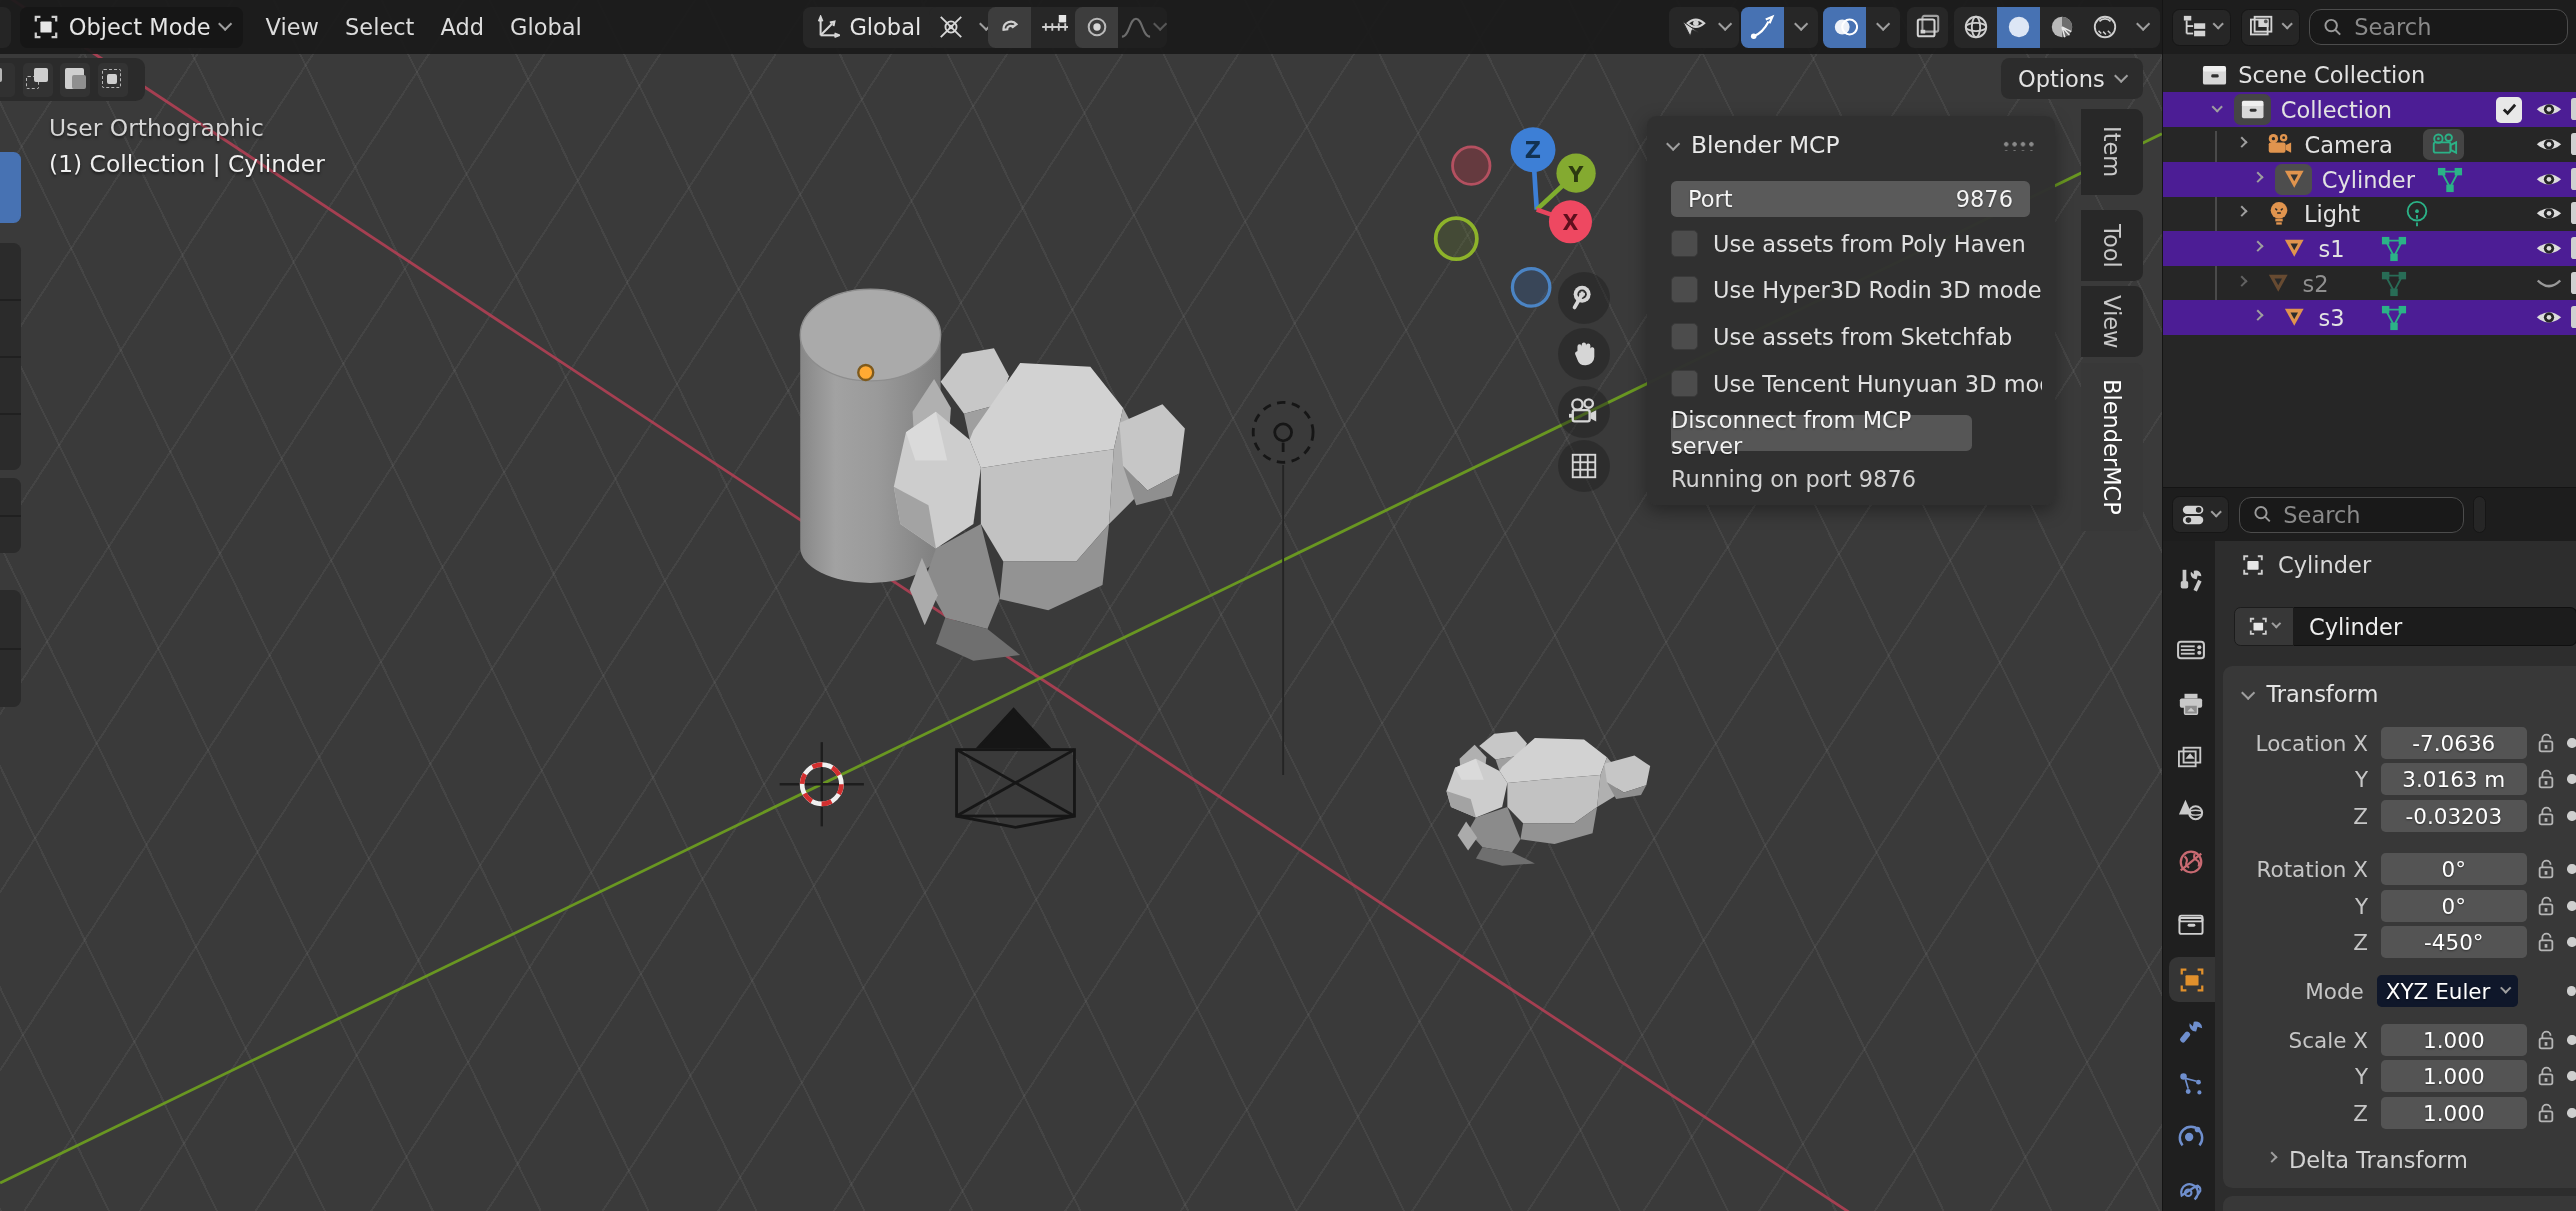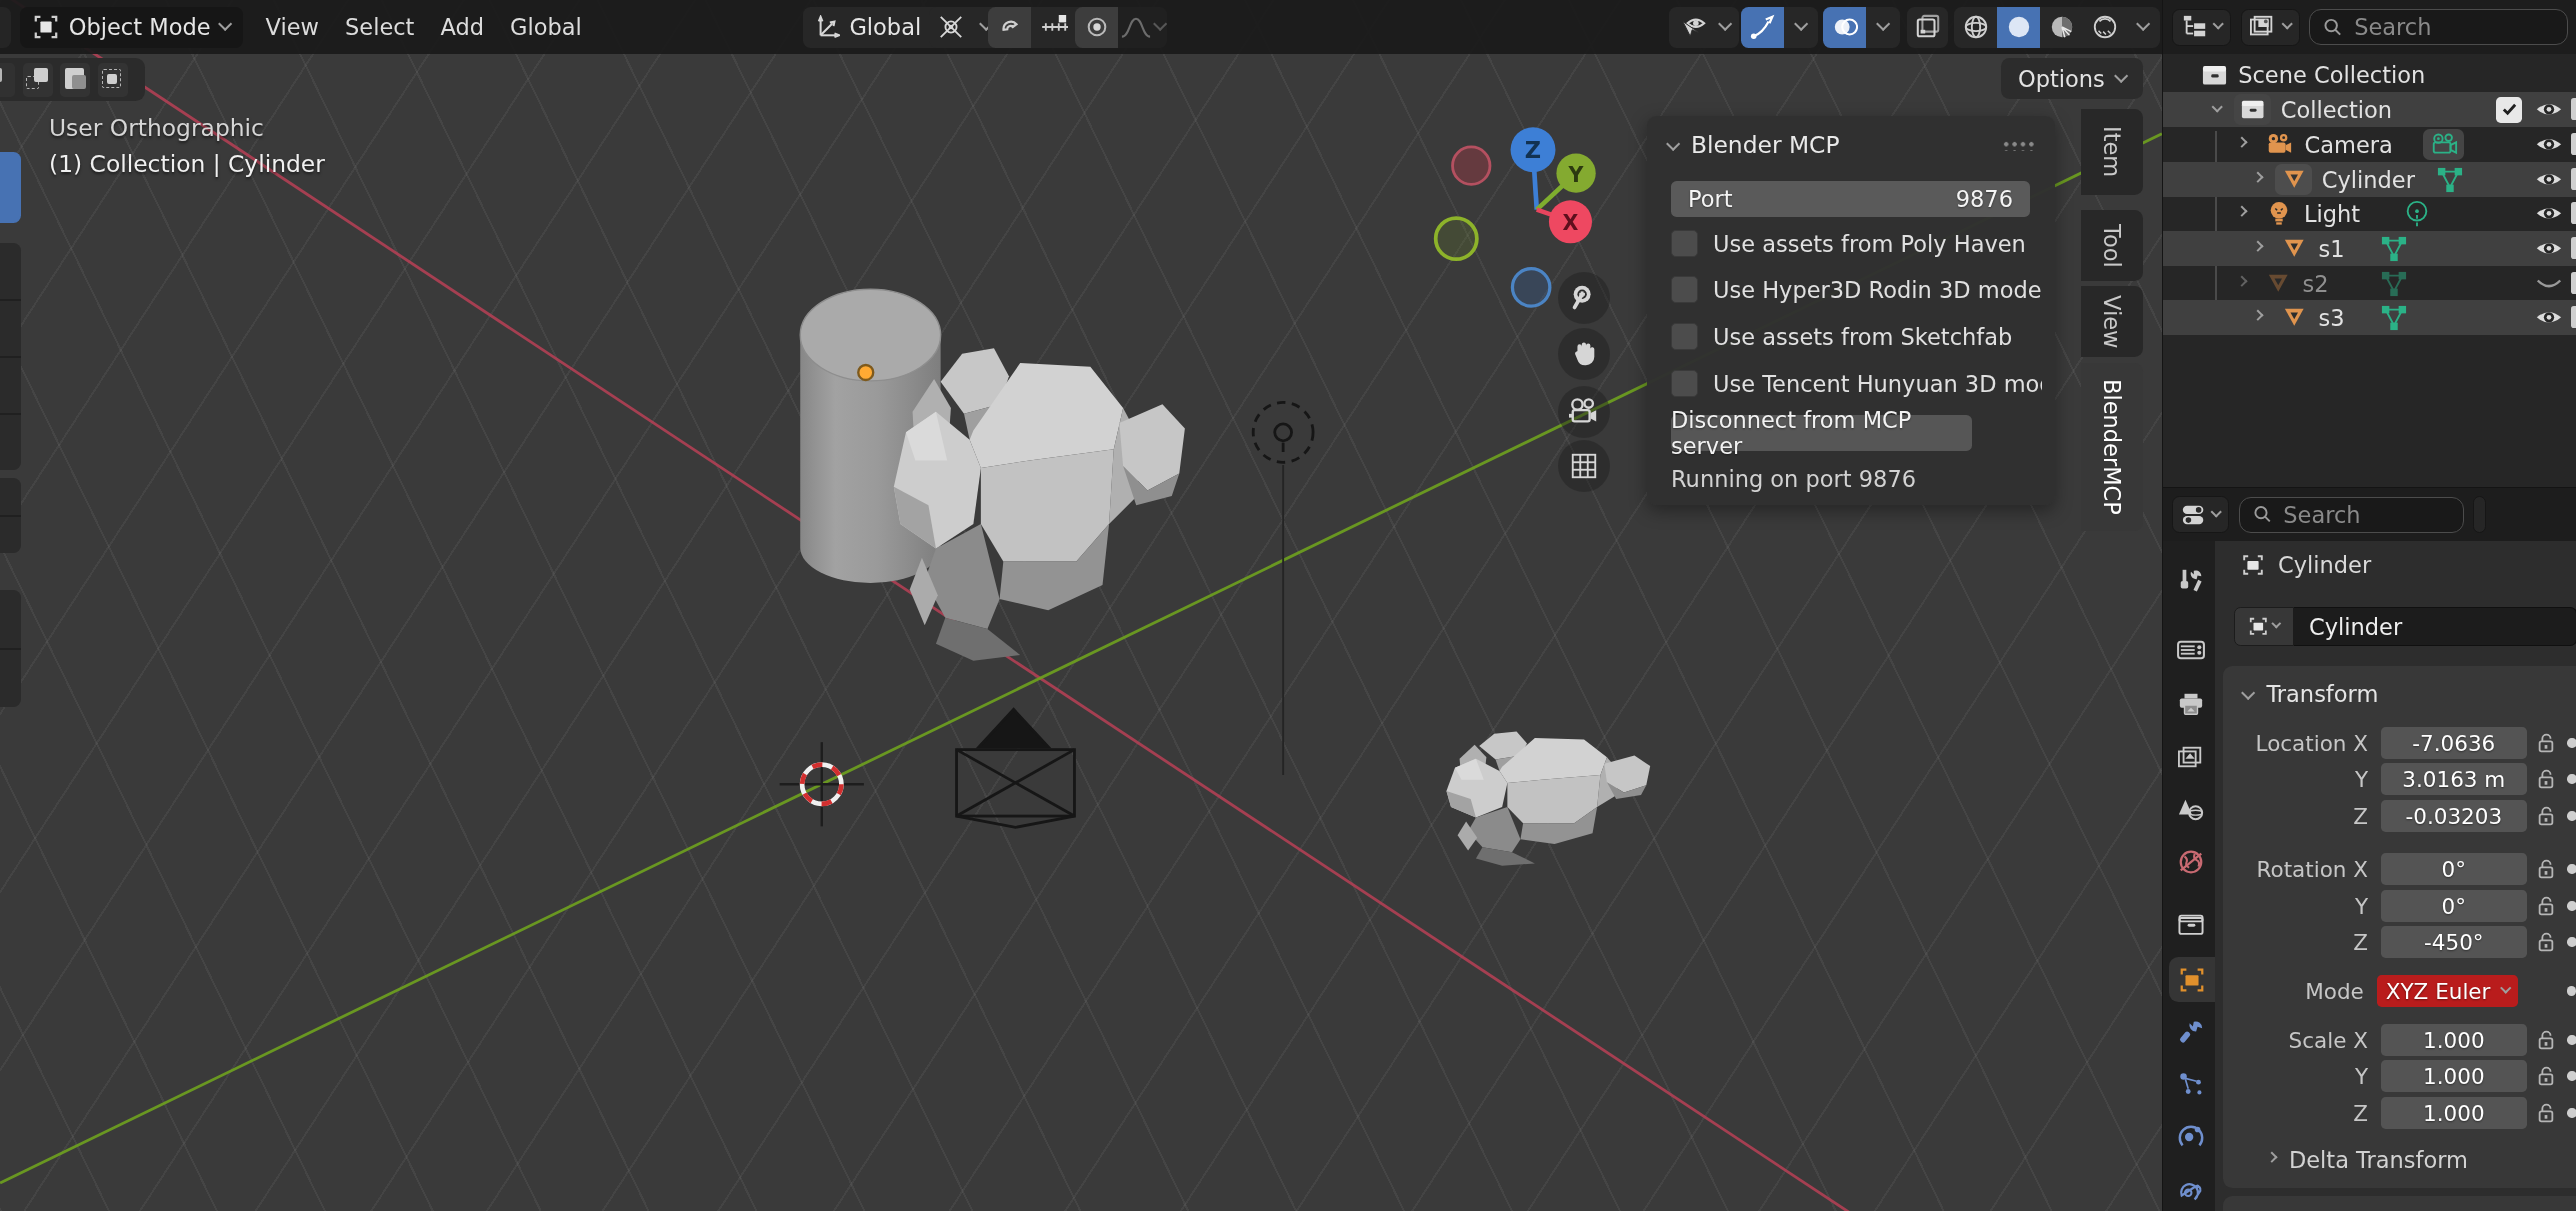--- a/index.html
+++ b/index.html
@@ -68,36 +68,36 @@
   .rightcol{left:2162px;top:0;width:414px;height:1211px;background:#262626;border-left:1.9px solid #141414;}
   .ed-header{position:absolute;left:0;width:414px;height:54px;background:#1d1d1d;display:flex;align-items:center;gap:9.4px;padding:0 9.4px;}
   .hd-btn{height:37px;display:flex;align-items:center;gap:5.6px;background:#262626;border:0.9px solid #161616;
           border-radius:7.5px;padding:0 7.5px;}
   .search-box{height:36px;flex:1;display:flex;align-items:center;gap:9.4px;background:#191919;
               border:0.9px solid #4c4c4c;border-radius:12px;padding:0 13px;min-width:0;}
   .search-box input{background:transparent;border:none;outline:none;color:#cfcfcf;font-size:22.5px;width:100%;}
   .search-box input::placeholder{color:#8a8a8a;}
   
   .olrow{position:absolute;left:0;width:414px;height:35px;display:flex;align-items:center;}
-  .olrow.alt{background:#404040;padding-left:16px;}
+  .olrow.alt{background:#4c1d95;padding-left:16px;}
   .olrow .lbl{color:#e2e2e2;white-space:nowrap;}
   .olrow.dim .lbl{color:#8f8f8f;}
   .eye{position:absolute;left:371px;}
   .tree-line{left:2215px;top:131px;width:1.9px;height:202px;background:#4a4a4a;}
   
   .props-body{position:absolute;left:52px;top:541px;width:361px;height:670px;background:#2d2d2d;}
   .tabcol{position:absolute;left:0;top:541px;width:52px;height:670px;background:#1f1f1f;}
   .ptab{position:absolute;left:3.7px;width:49px;height:45px;display:flex;align-items:center;justify-content:center;}
   .ptab.active{background:#353535;border-radius:9.4px 0 0 9.4px;left:5.6px;width:47px;}
   .panel{position:absolute;background:#383838;border-radius:9.4px 0 0 9.4px;}
   .prow{position:absolute;display:flex;align-items:center;height:34px;width:100%;}
   .prow .plabel{width:150px;text-align:right;color:#c6c6c6;margin-right:13px;white-space:nowrap;font-size:21.5px;}
   .pfield{width:150px;height:32px;background:#545454;border-radius:4.7px;display:flex;align-items:center;
           justify-content:center;color:#fff;text-shadow:0 0.9px 1.9px rgba(0,0,0,0.45);font-size:21.5px;}
-  .pfield.dark{background:#b91c1c;justify-content:center;gap:11.2px;}
+  .pfield.dark{background:#0f172a;justify-content:center;gap:11.2px;}
   .lock{margin-left:9.4px;}
   .decodot{width:9.4px;height:9.4px;border-radius:50%;background:#cfcfcf;margin-left:11.2px;flex:0 0 auto;}
   .phead{position:absolute;display:flex;align-items:center;gap:13px;color:#e5e5e5;font-size:22.5px;}
   svg{display:block;}
   text{font-family:"DejaVu Sans",sans-serif;}
 </style>
 </head>
 <body>
 
 <div class="stage">

